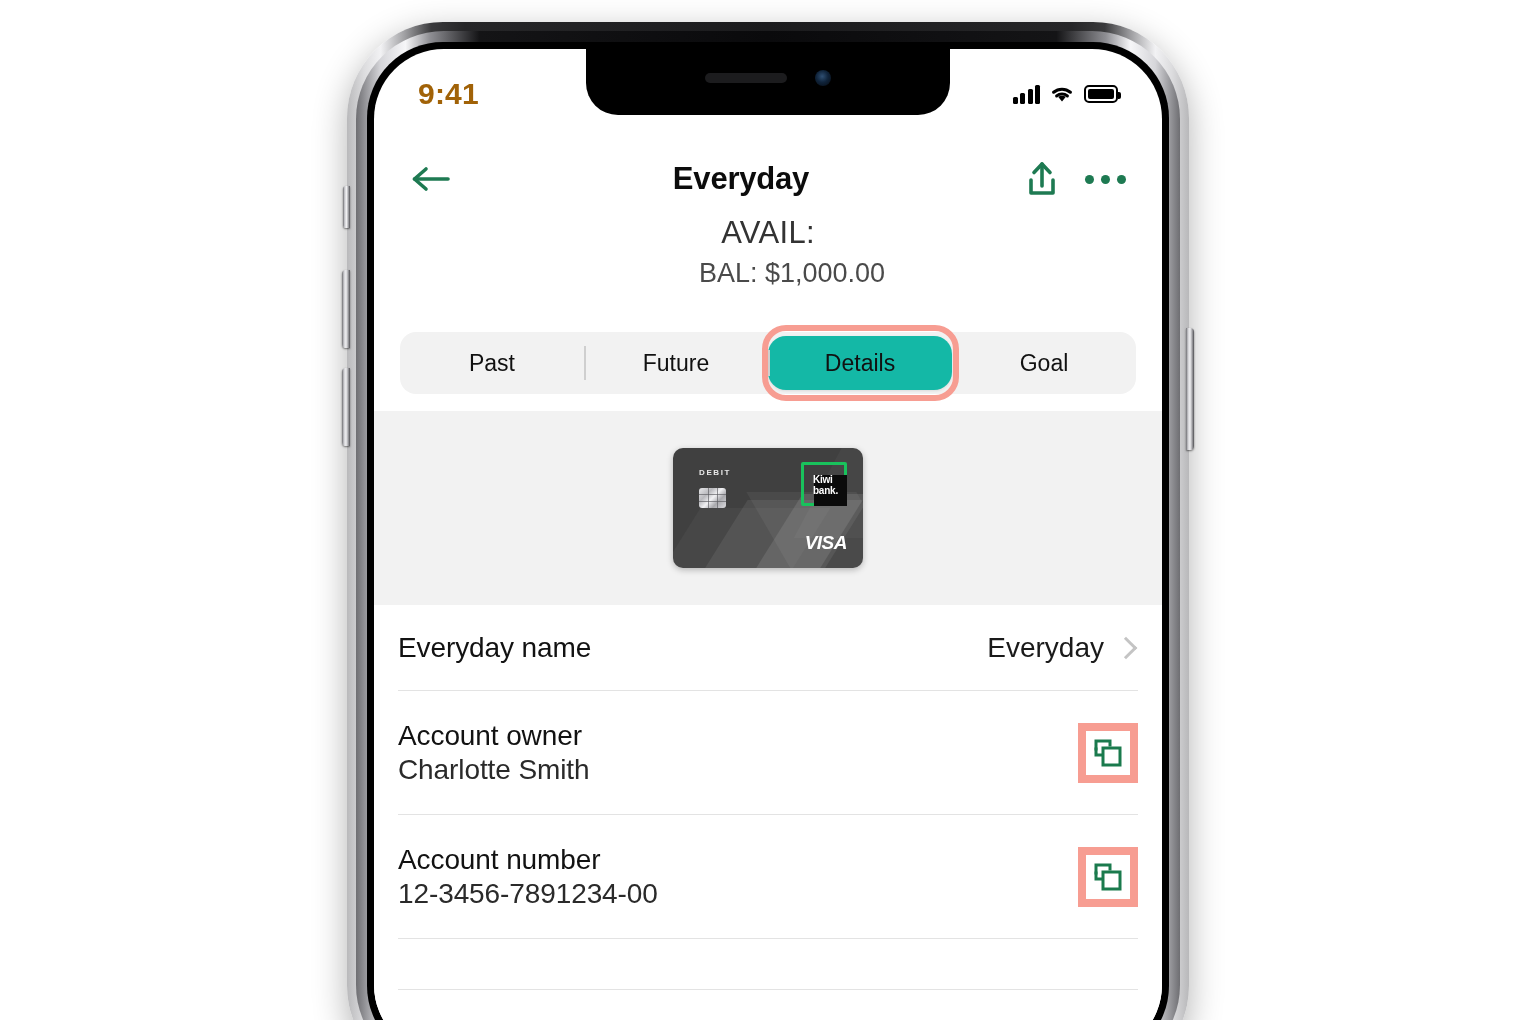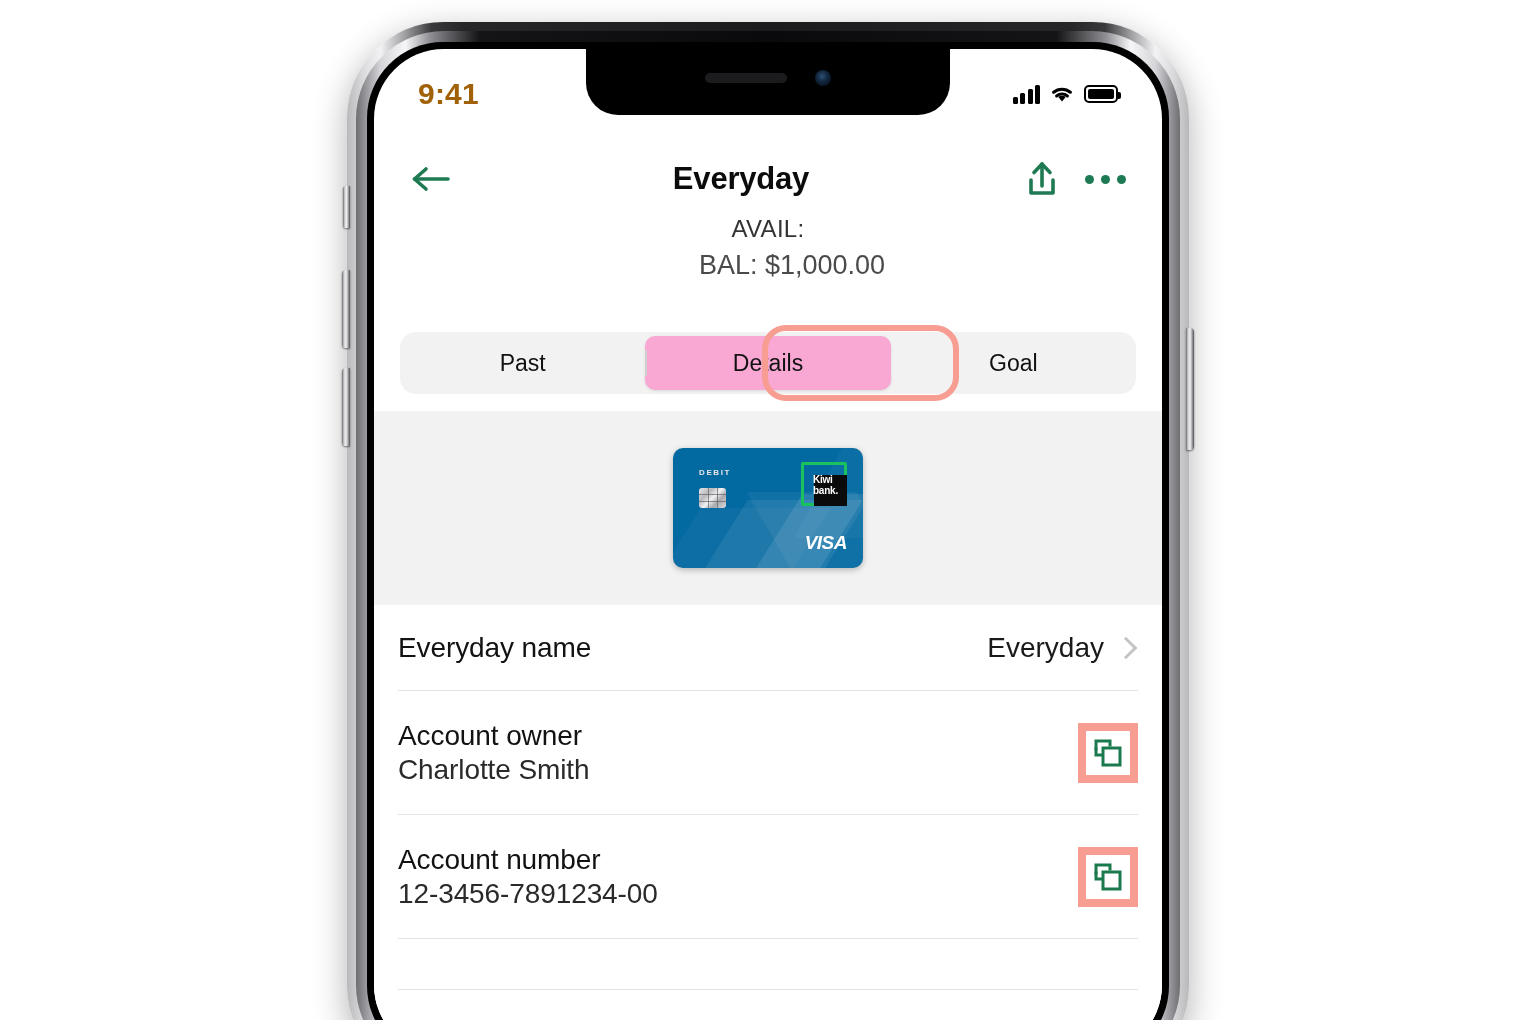--- a/index.html
+++ b/index.html
@@ -176,21 +176,21 @@
     text-align: center;
     z-index: 15;
   }
   .bal-main {
     display: flex;
     align-items: baseline;
     justify-content: center;
     gap: 9px;
   }
   .bal-label {
-    font-size: 24px;
+    font-size: 31px;
     font-weight: 400;
     color: #333333;
     letter-spacing: 0.3px;
   }
   .bal-amount {
     font-size: 61px;
     font-weight: 700;
     color: #000000;
     letter-spacing: -1.6px;
     line-height: 1.05;
@@ -229,22 +229,22 @@
     z-index: 2;
   }
   .tab + .tab::before {
     content: "";
     position: absolute;
     left: 0; top: 14px; bottom: 14px;
     width: 1.5px;
     background: #cfcfcf;
   }
   .tab.active {
-    background: #f9a8d4;
-    border-radius: 10px;
+    background: #14b8a6;
+    border-radius: 18px;
     margin: 4px 0;
     box-shadow: 0 1px 3px rgba(0,0,0,0.10);
     z-index: 3;
   }
   .tab.active + .tab::before { background: transparent; }
   .tab-highlight {
     position: absolute;
     top: -7px;
     height: 76px;
     border: 6px solid #f79d92;
@@ -262,21 +262,21 @@
     background: #f2f2f2;
     display: flex;
     align-items: center;
     justify-content: center;
     z-index: 10;
   }
   .debit-card {
     width: 190px;
     height: 120px;
     border-radius: 10px;
-    background: #0369a1;
+    background: #404040;
     position: relative;
     overflow: hidden;
     box-shadow: 0 2px 6px rgba(0,0,0,0.25);
   }
   .facet {
     position: absolute;
     background: rgba(255,255,255,0.055);
   }
   .f1 { left:-10px; top:60px; width:130px; height:120px; transform: skewX(-32deg); background: rgba(255,255,255,0.04);}
   .f2 { left:34px; top:52px; width:120px; height:130px; transform: skewX(-32deg); background: rgba(255,255,255,0.075);}
@@ -480,20 +480,23 @@
       <div class="bal-main">
         <div class="bal-label">AVAIL:</div>
       </div>
       <div class="bal-sub">BAL: $1,000.00</div>
     </div>
 
     <div class="tabbar-wrap">
       <div class="tabbar">
         <div class="tab">
           <span>Past</span>
+        </div>
+        <div class="tab">
+          <span>Future</span>
         </div>
         <div class="tab active">
           <span>Details</span>
         </div>
         <div class="tab">
           <span>Goal</span>
         </div>
         <div class="tab-highlight" style="left:49.2%; width:26.8%;"></div>
       </div>
     </div>

